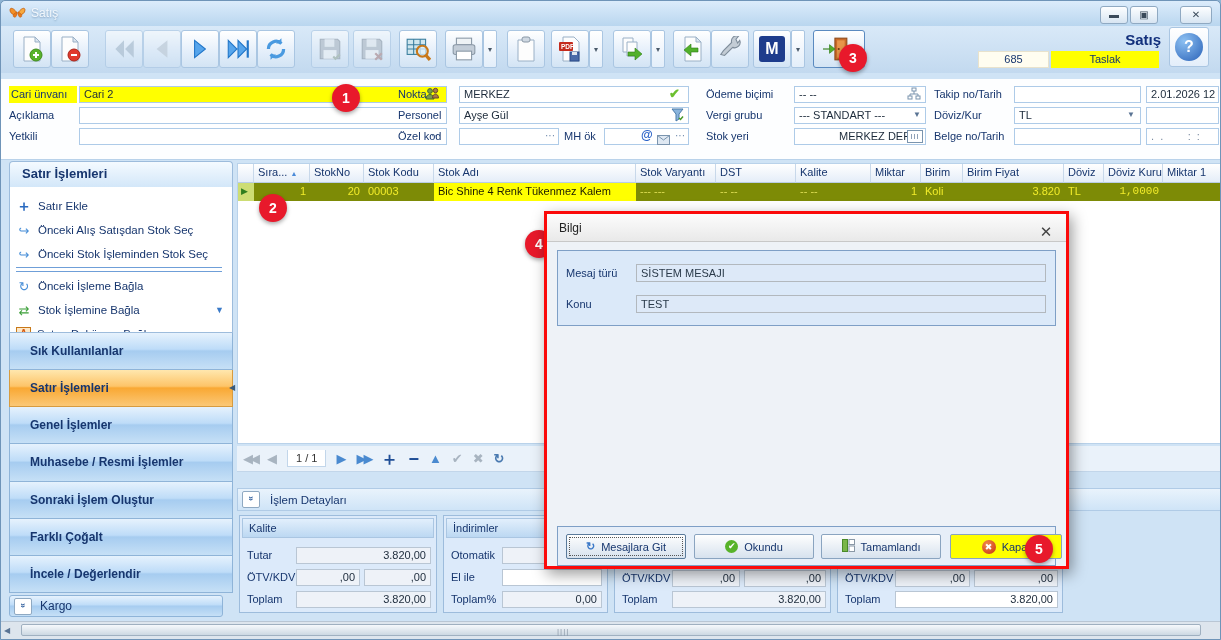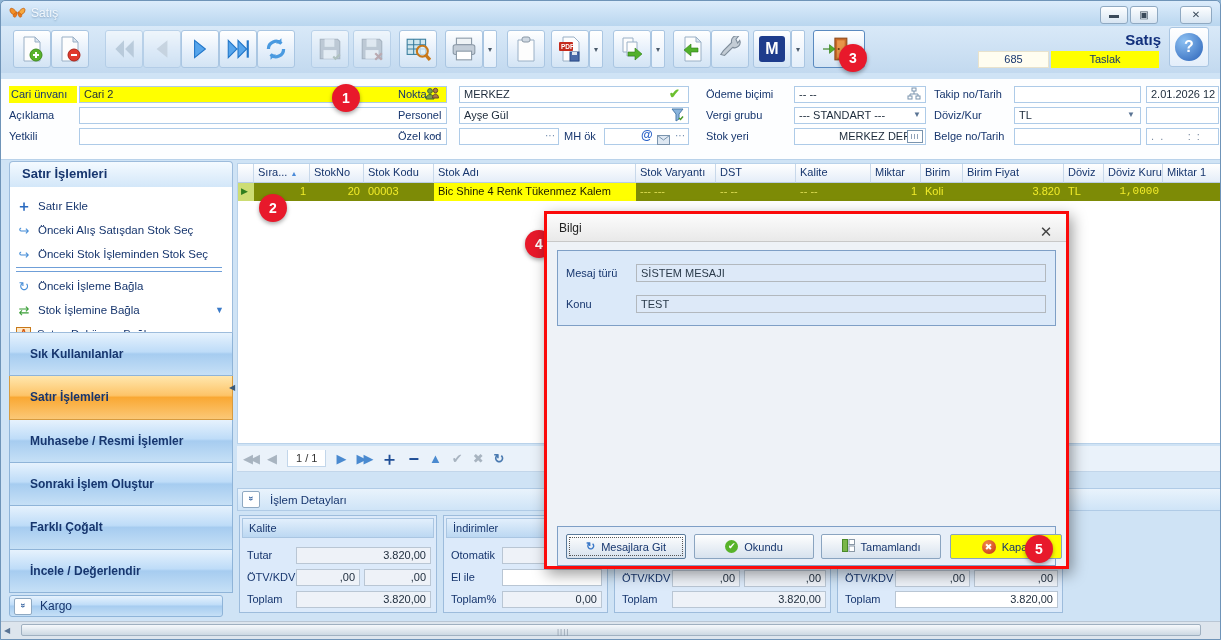--- a/index.html
+++ b/index.html
@@ -346,20 +346,21 @@
       <span style="position:absolute;right:2px;color:#3a7ac8;font-size:9px;">▼</span>
     </div>
     <div class="sitem" style="top:136px;">
       <span class="sicon" style="width:13px;height:13px;border:1px solid #c87818;background:#fde8c8;color:#d85a10;font-size:10px;font-weight:bold;line-height:12px;">A</span>
       <span>Satıra Doküman Bağla</span>
     </div>
   </div>
   <div class="abs accordion">
     <div class="acc">Sık Kullanılanlar</div>
     <div class="acc sel">Satır İşlemleri</div>
+    <div class="acc">Genel İşlemler</div>
     <div class="acc">Muhasebe / Resmi İşlemler</div>
     <div class="acc">Sonraki İşlem Oluştur</div>
     <div class="acc">Farklı Çoğalt</div>
     <div class="acc">İncele / Değerlendir</div>
   </div>
   <div class="abs kargobar">
     <span class="chevbox"><span class="chevrot">»</span></span>
     <span>Kargo</span>
   </div>
   <span class="abs" style="left:228px;top:382px;font-size:8px;color:#3a5a7a;">◀</span>

